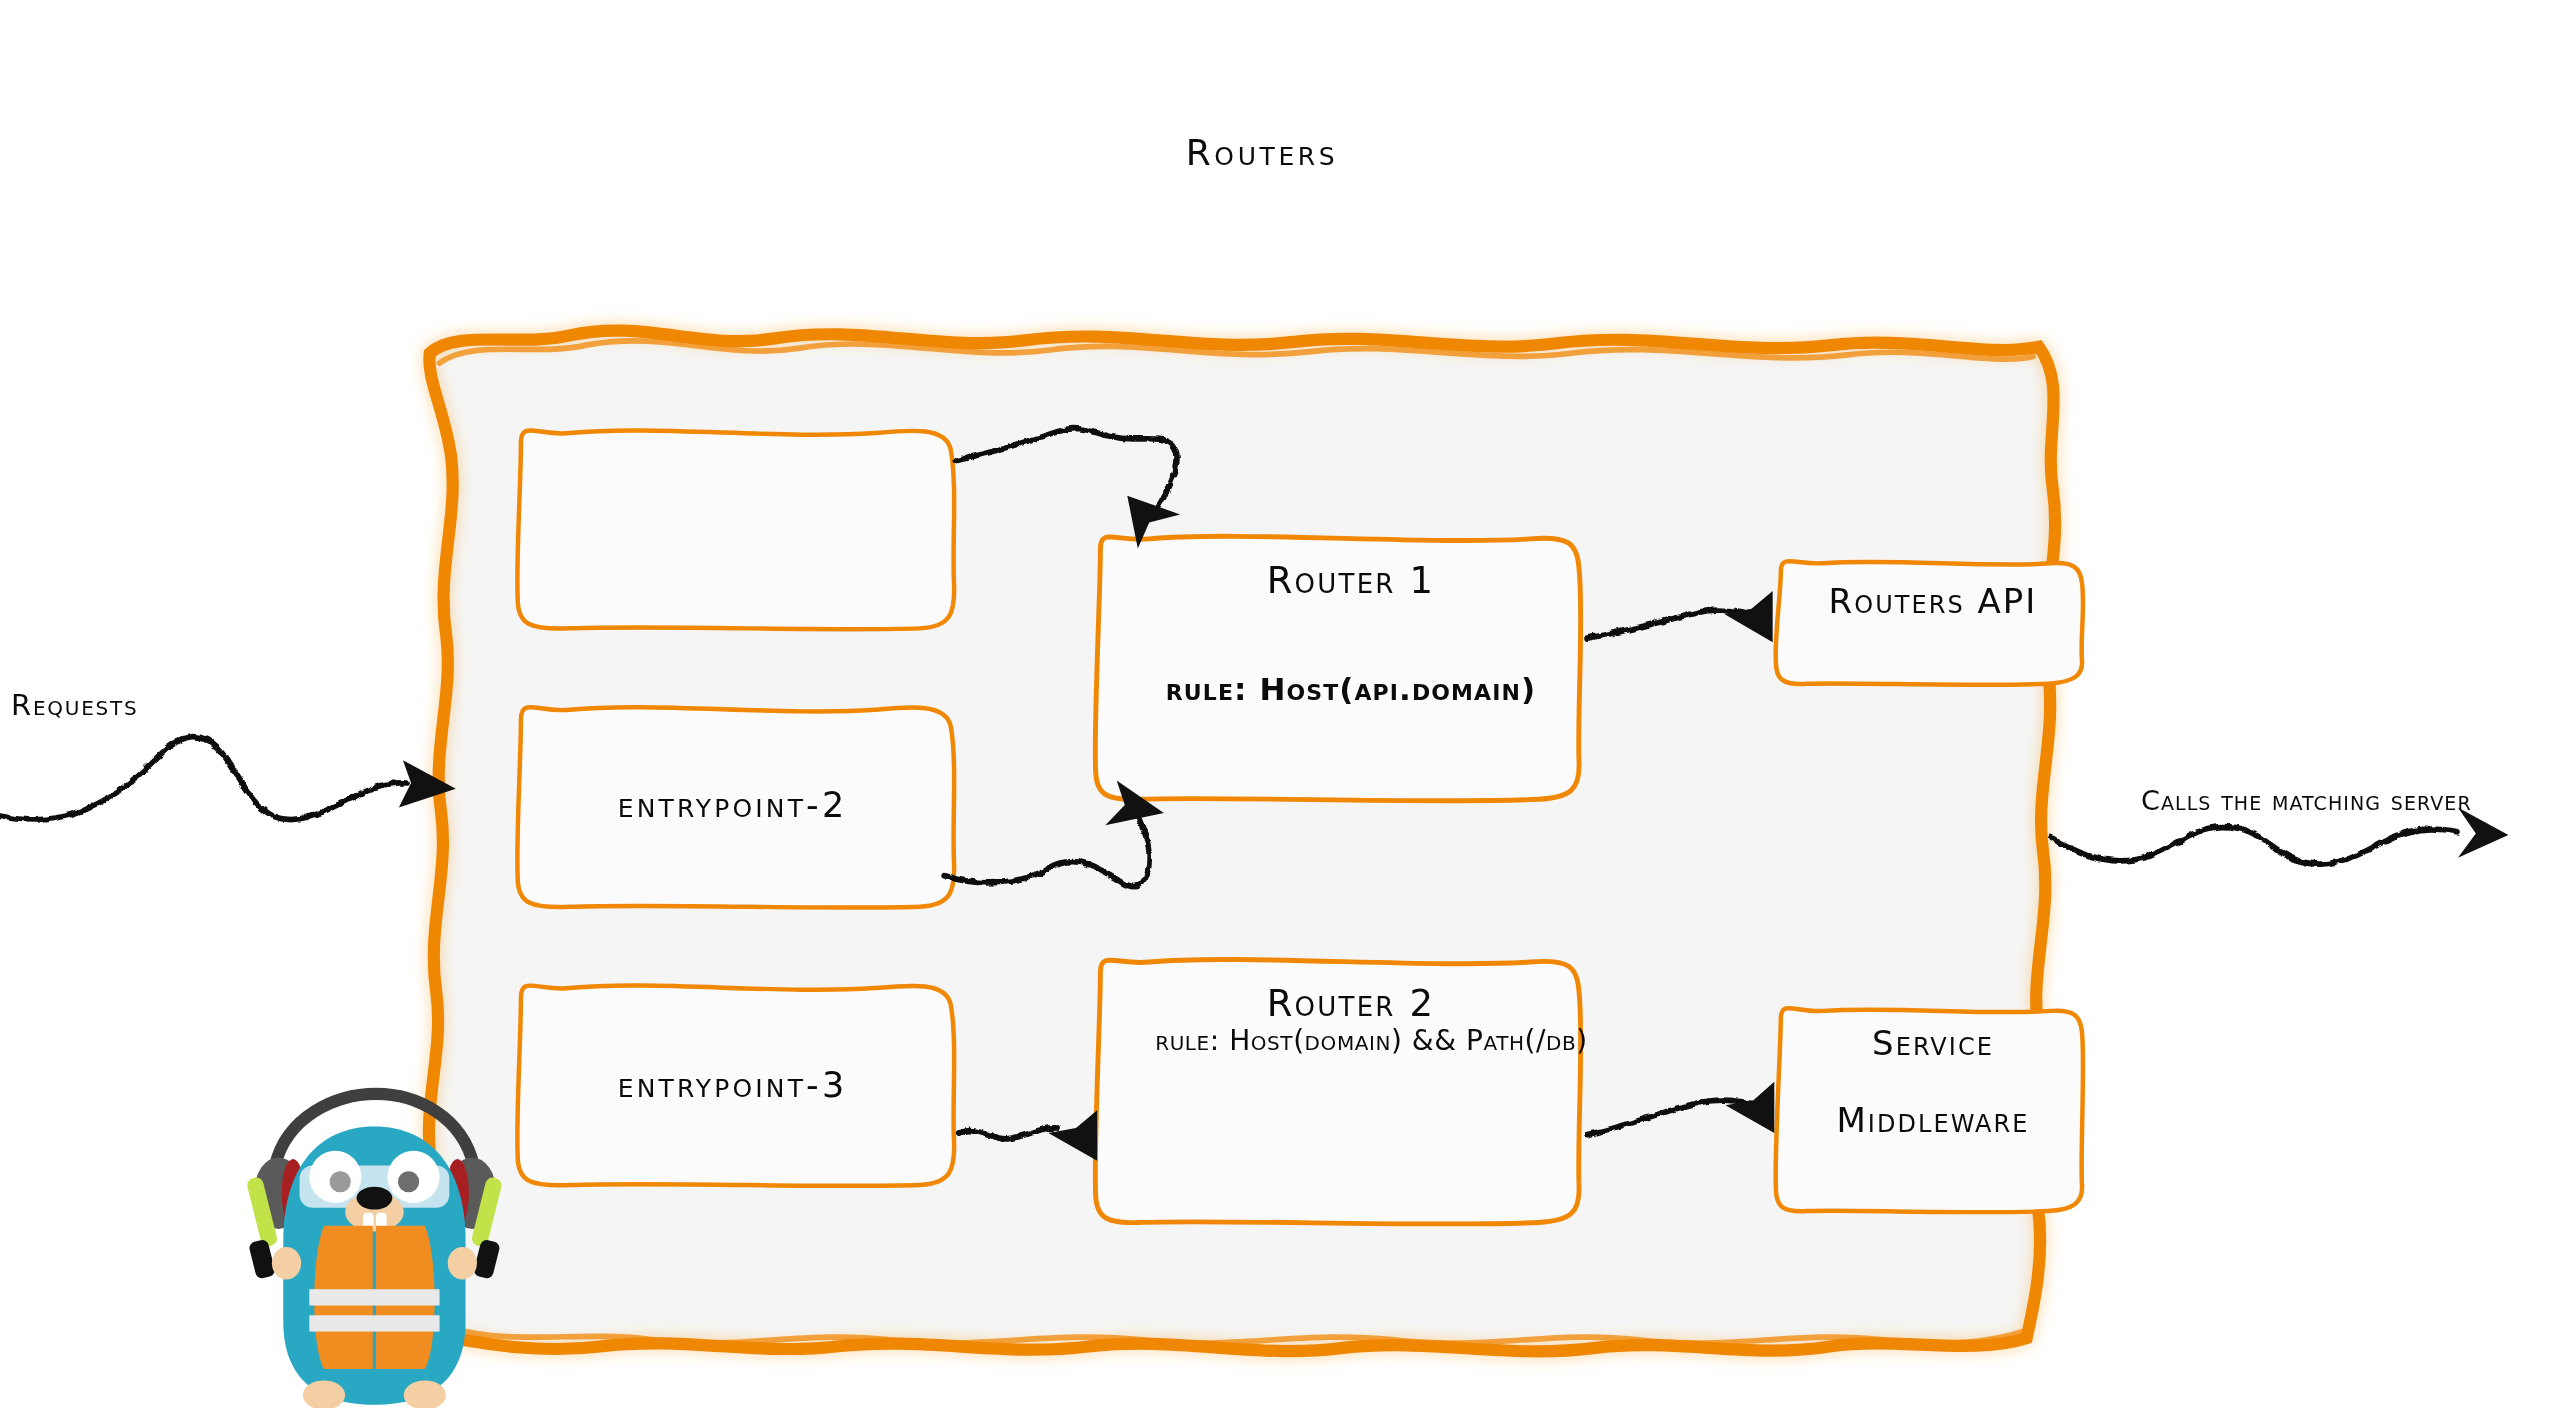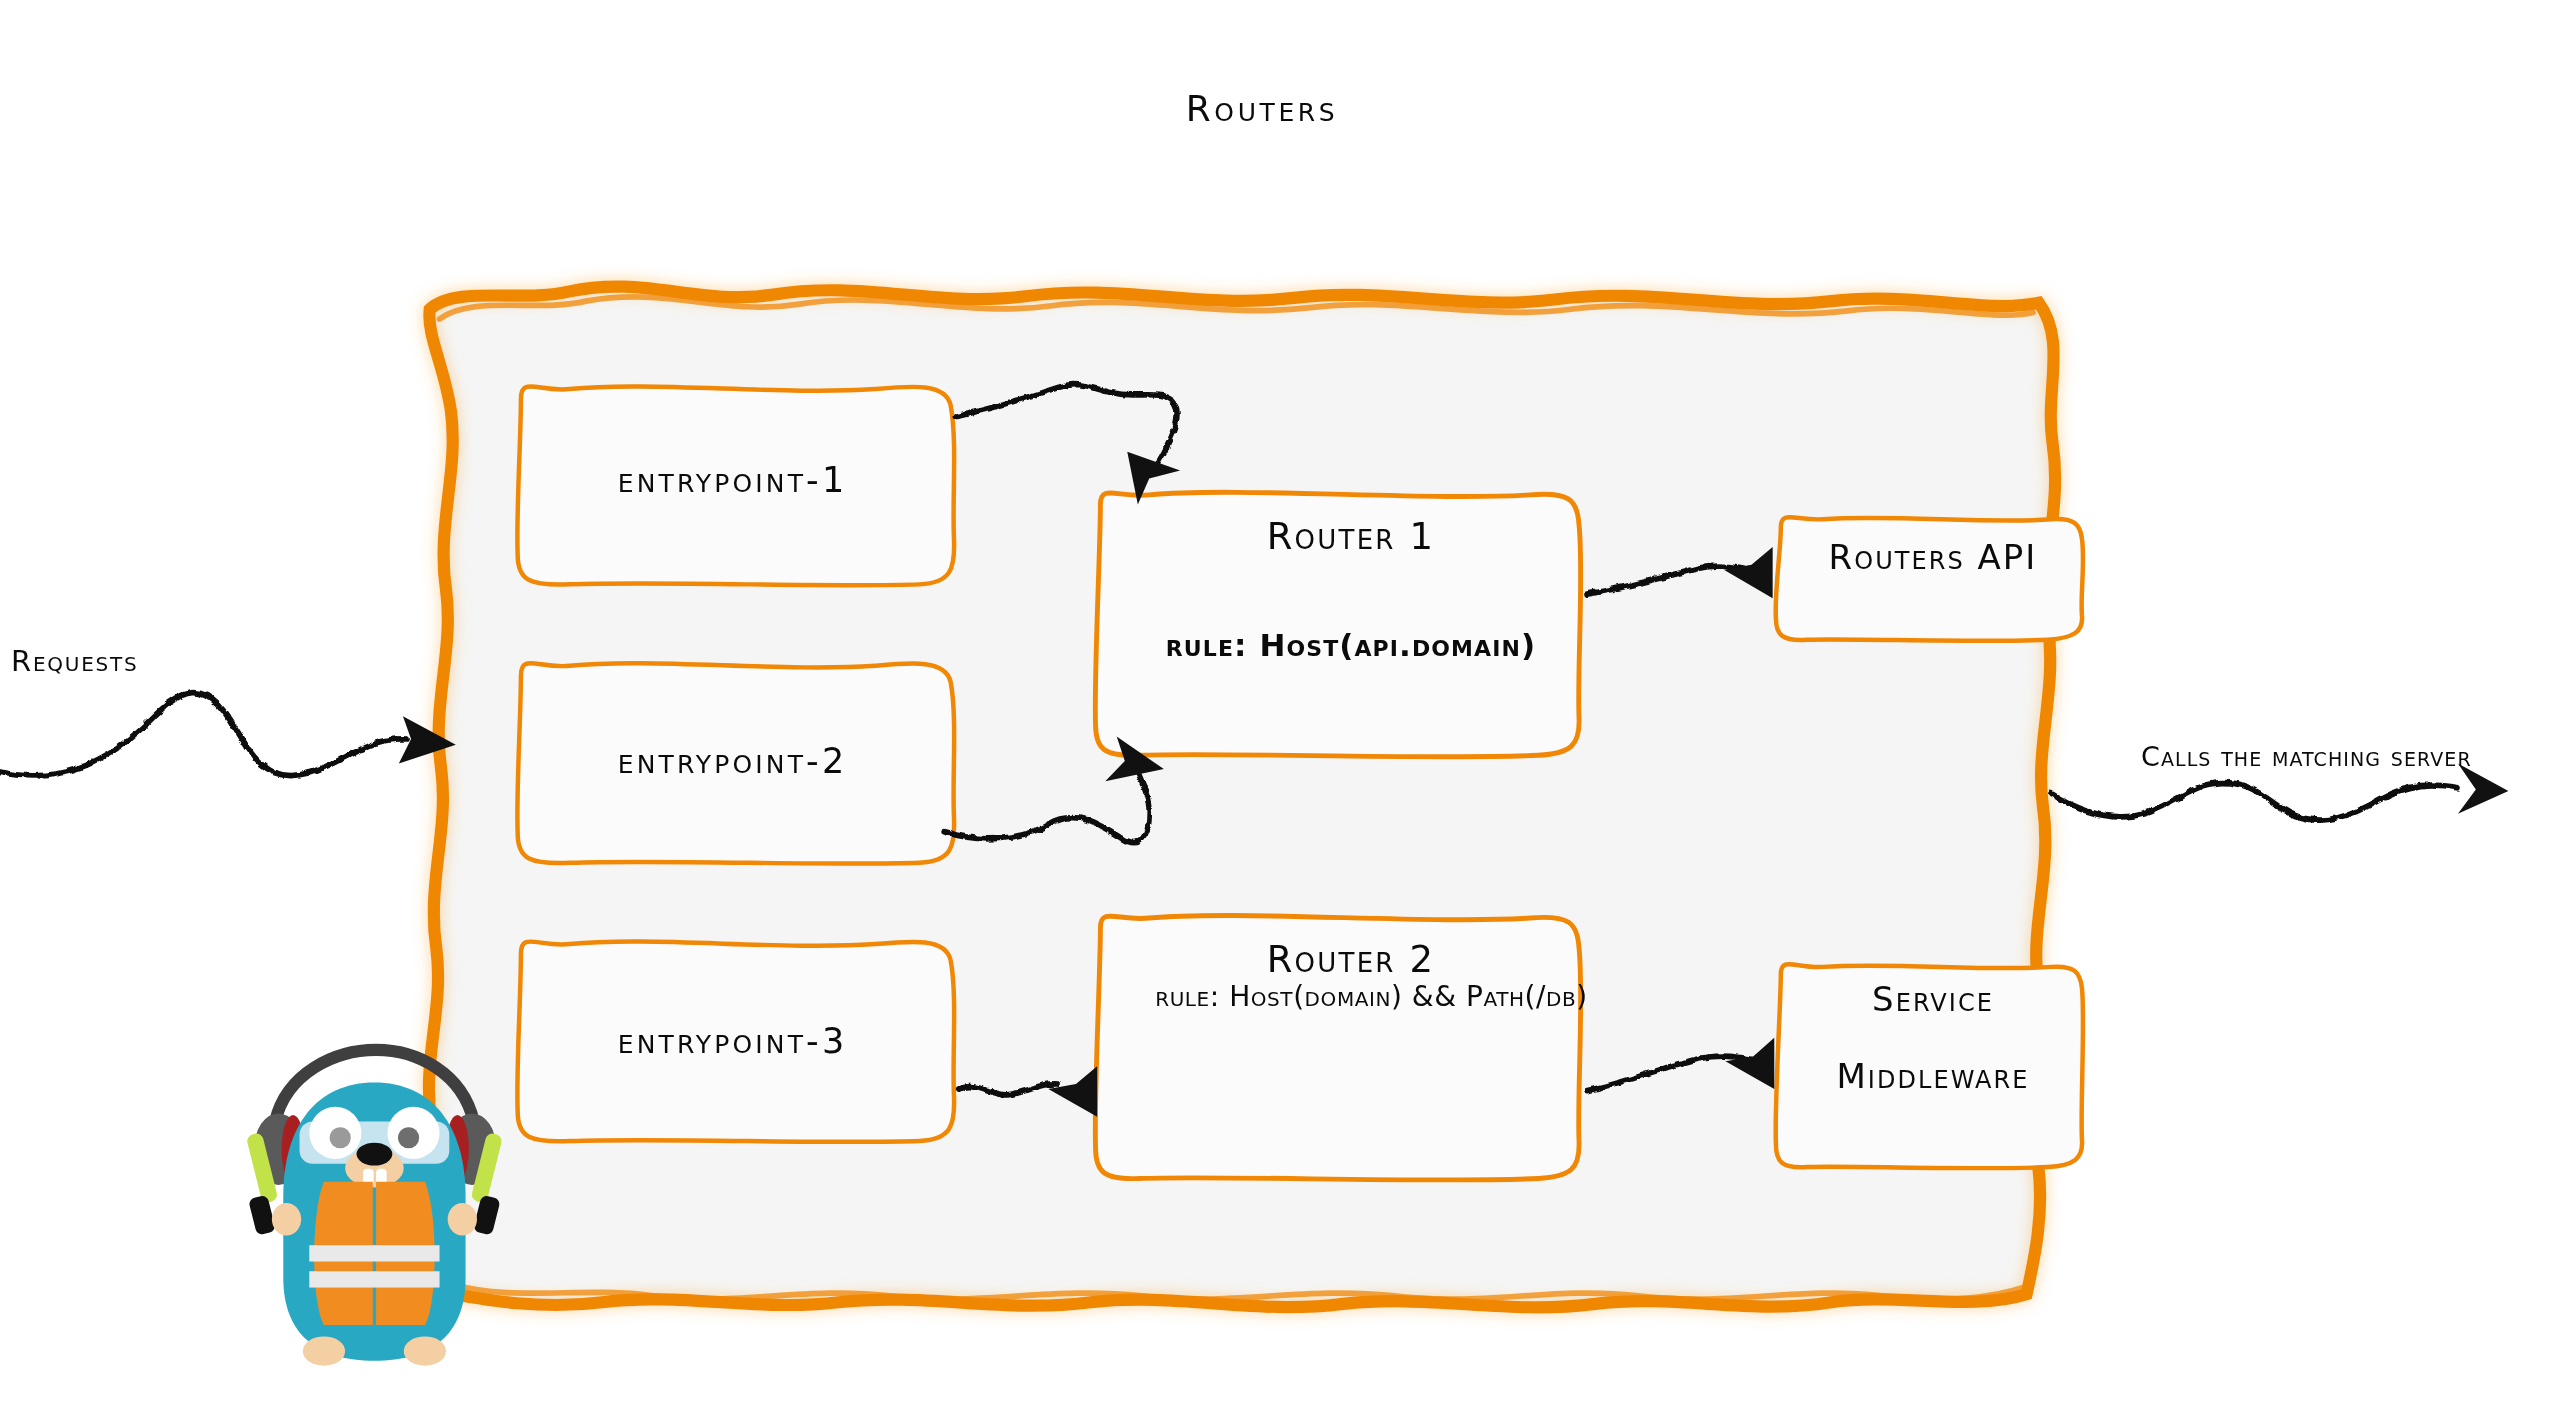--- a/index.html
+++ b/index.html
@@ -1,20 +1,20 @@
 <!DOCTYPE html>
 <html style="font-size:13px"><head>
 <meta charset="utf-8">
 <style>
   html,body{margin:0;padding:0;background:#ffffff;}
   body{
     width:2576px;height:1408px;position:relative;overflow:hidden;
     font-family:"DejaVu Sans","Liberation Sans",sans-serif;
   }
-  .stage{position:absolute;inset:0;}
+  .stage{position:absolute;inset:0;margin-top:44px;}
   svg.layer{position:absolute;left:0;top:0;width:2576px;height:1408px;overflow:visible;}
 
   
   .hand{
     font-family:"DejaVu Sans","Liberation Sans",sans-serif;
     font-variant:small-caps;
     font-weight:400;
     color:#0b0b0b;
     letter-spacing:.035em;
     white-space:nowrap;
@@ -267,21 +267,20 @@
       <ellipse cx="522" cy="1660" rx="26" ry="18" fill="#f5cfa4"></ellipse>
     </g>
   </svg>
 
   <div class="tbox hand" id="routers-title">Routers</div>
 
   <div class="tbox hand" id="requests-label">Requests</div>
 
   <div class="tbox hand" id="calls-label">Calls the matching server</div>
 
-  <div class="tbox hand ep-label" id="ep1-text">entrypoint-1</div>
   <div class="tbox hand ep-label" id="ep2-text">entrypoint-2</div>
   <div class="tbox hand ep-label" id="ep3-text">entrypoint-3</div>
 
   <div class="tbox hand router-title" id="r1-title">Router 1</div>
   <div class="tbox hand router-rule" id="r1-rule">rule: Host(api.domain)</div>
 
   <div class="tbox hand router-title" id="r2-title">Router 2</div>
   <div class="tbox hand router-rule-sm" id="r2-rule">rule: Host(domain) &amp;&amp; Path(/db)</div>
 
   <div class="tbox hand svc-label" id="svc-api-text">Routers API</div>

